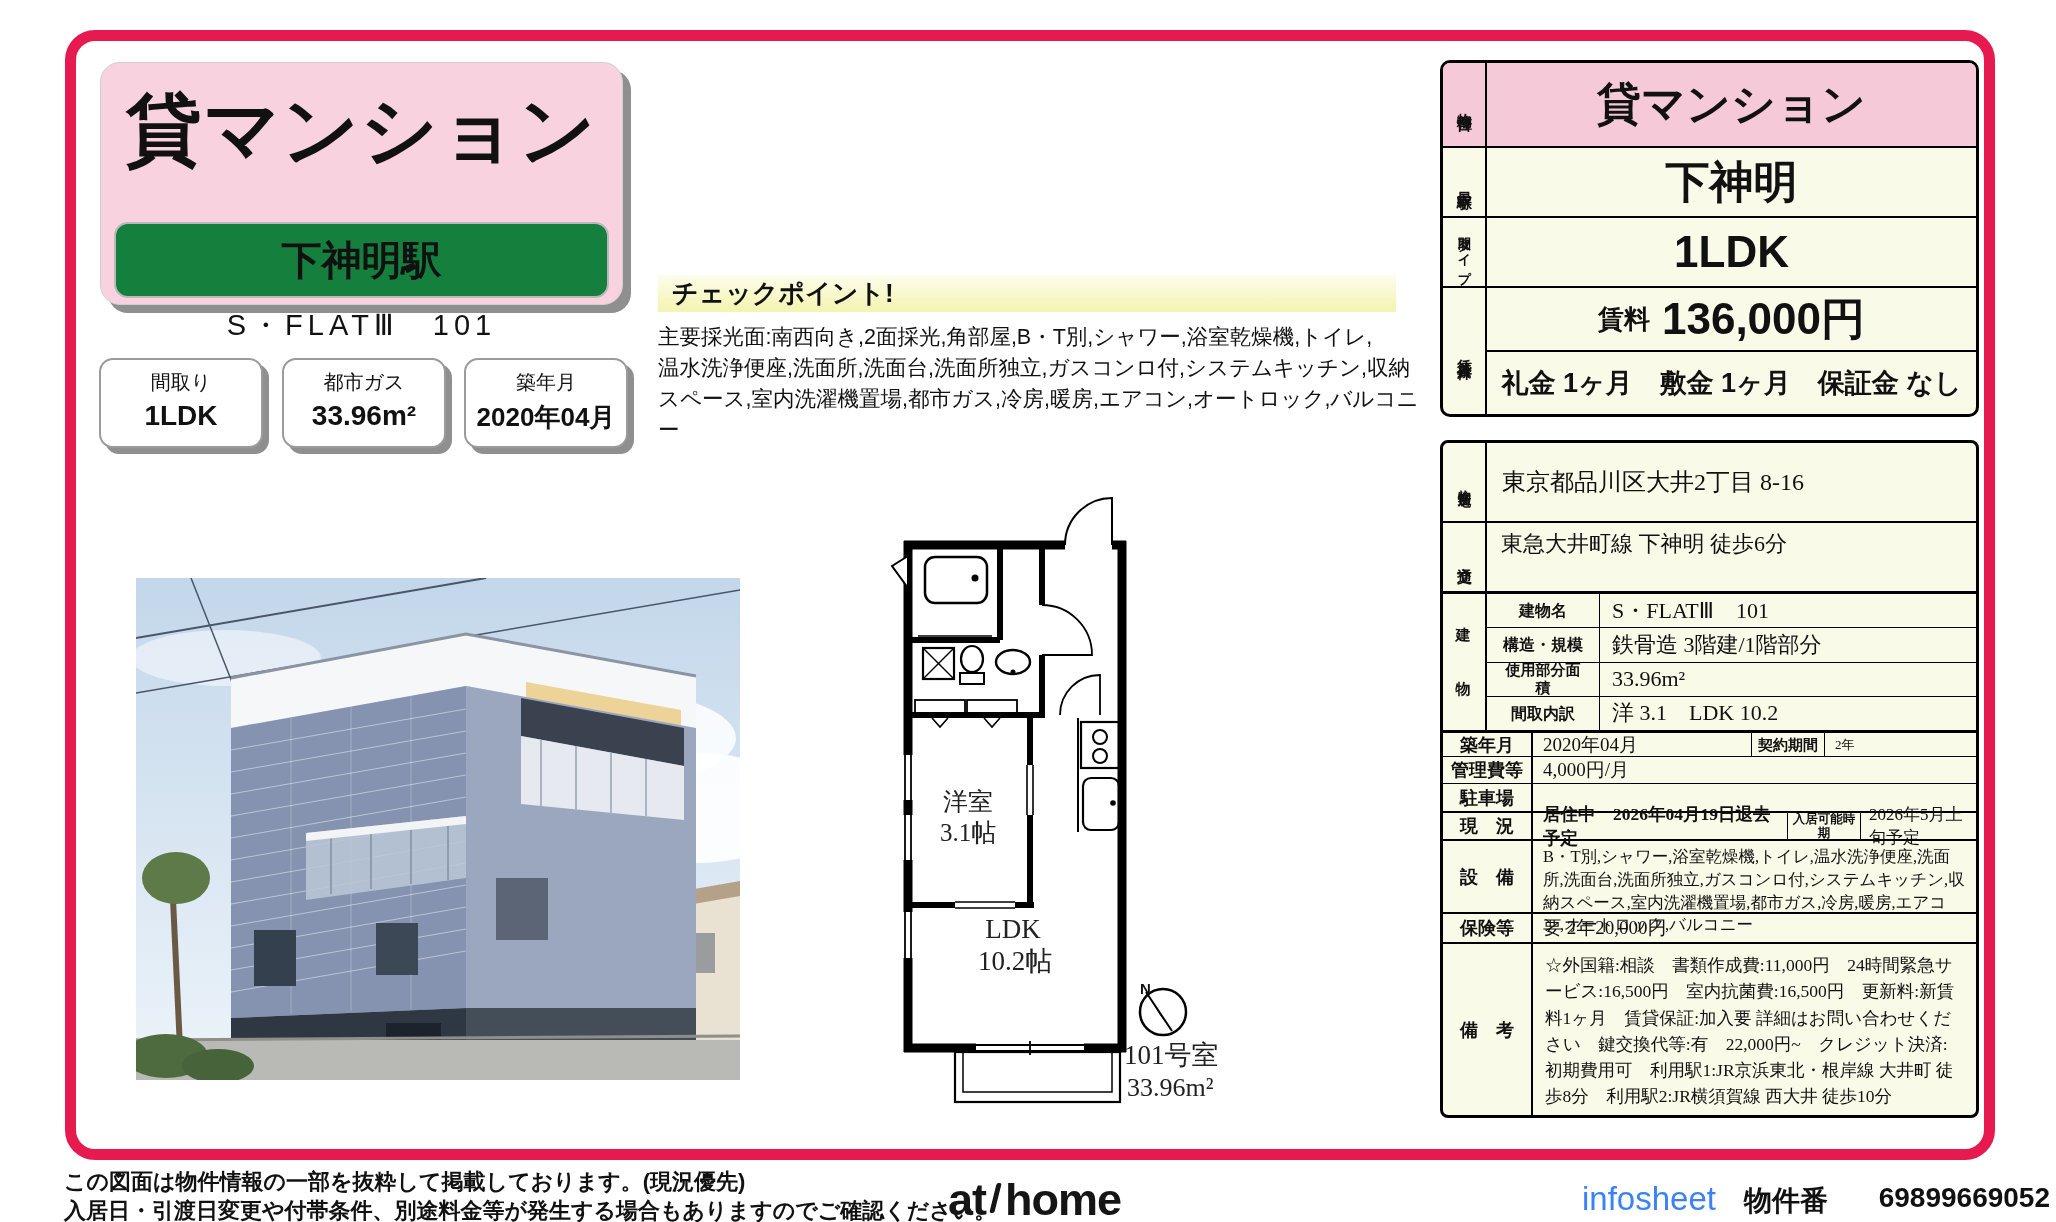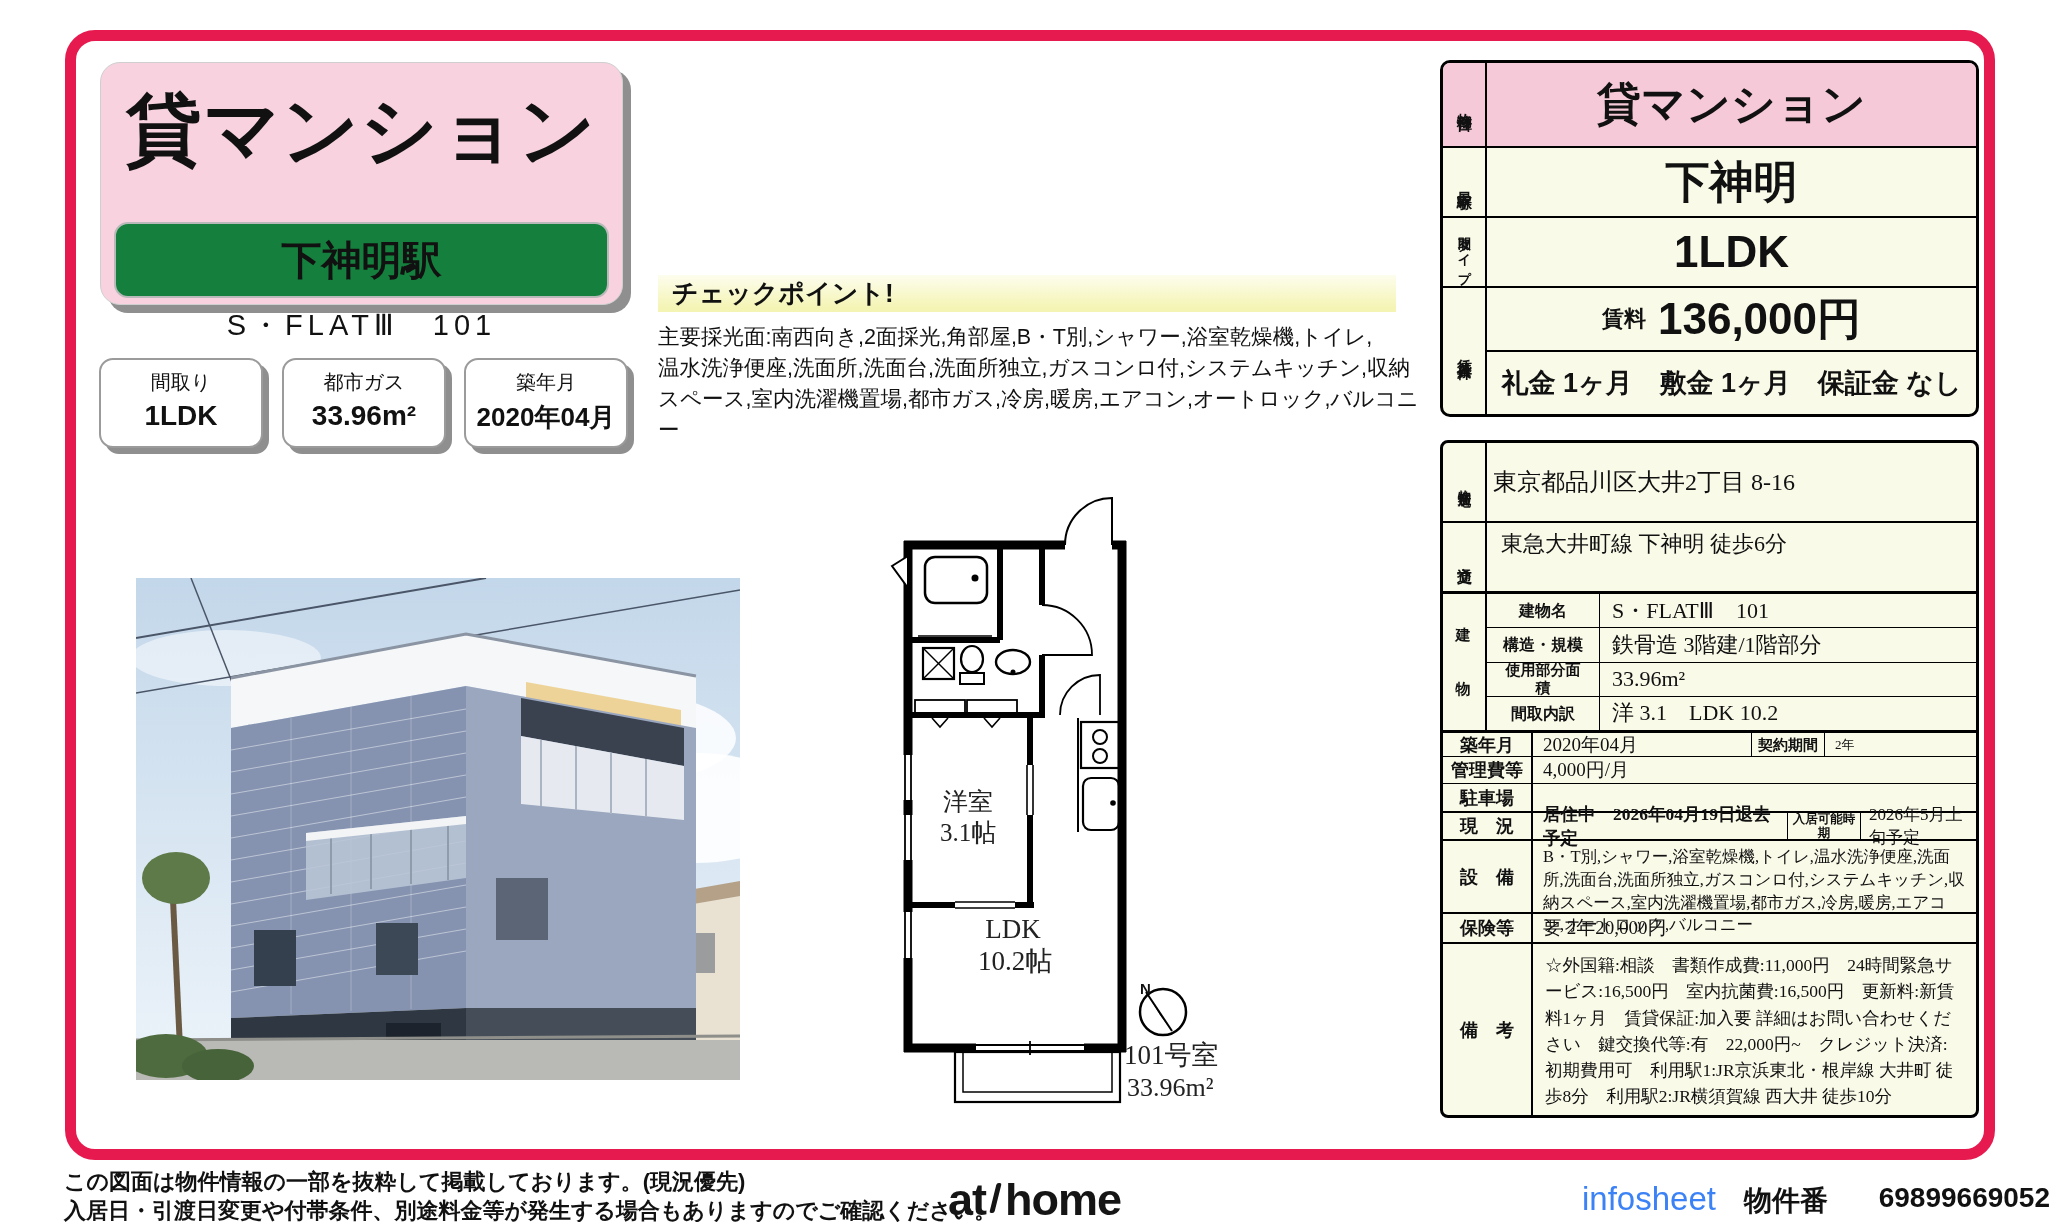--- a/index.html
+++ b/index.html
@@ -110,32 +110,32 @@
     <div class="cell big">下神明</div>
   </div>
   <div class="trow" style="height:70px; flex:none;">
     <div class="vlab" style="font-size:13px; letter-spacing:1px;">間取タイプ</div>
     <div class="cell big">1LDK</div>
   </div>
   <div class="trow" style="flex:1;">
     <div class="vlab">賃貸条件</div>
     <div style="flex:1; display:flex; flex-direction:column;">
       <div class="cell" style="border-bottom:2px solid #000; flex:1; gap:12px;">
-        <span style="font-size:22px; font-weight:bold;">賃料</span>
+        <span style="font-size:26px; font-weight:bold;">賃料</span>
         <span style="font-size:44px; font-weight:bold;">136,000円</span>
       </div>
       <div class="cell" style="flex:1; font-size:27px; font-weight:bold;">礼金 1ヶ月　敷金 1ヶ月　保証金 なし</div>
     </div>
   </div>
 </div>
 
 <div class="abs tbl" style="top:440px; height:678px; border-radius:8px;">
   <div class="trow first" style="height:78px; flex:none;">
     <div class="vlab" style="font-size:13px; letter-spacing:1px;">物件所在地</div>
-    <div class="cell serifv" style="justify-content:flex-start; padding-left:6px; font-size:24px;">東京都品川区大井2丁目 8-16</div>
+    <div class="cell serifv" style="justify-content:flex-start; padding-left:15px; font-size:24px;">東京都品川区大井2丁目 8-16</div>
   </div>
   <div class="trow" style="height:70px; flex:none;">
     <div class="vlab">交通</div>
     <div class="cell serifv" style="justify-content:flex-start; align-items:flex-start; padding:6px 0 0 14px; font-size:22px;">東急大井町線 下神明 徒歩6分</div>
   </div>
   <div class="trow" style="height:139px; flex:none; border-top:3px solid #000;">
     <div class="vlab" style="writing-mode:horizontal-tb; flex-direction:column; justify-content:space-around; padding:14px 0;">
       <span>建</span>
       <span>物</span>
     </div>

